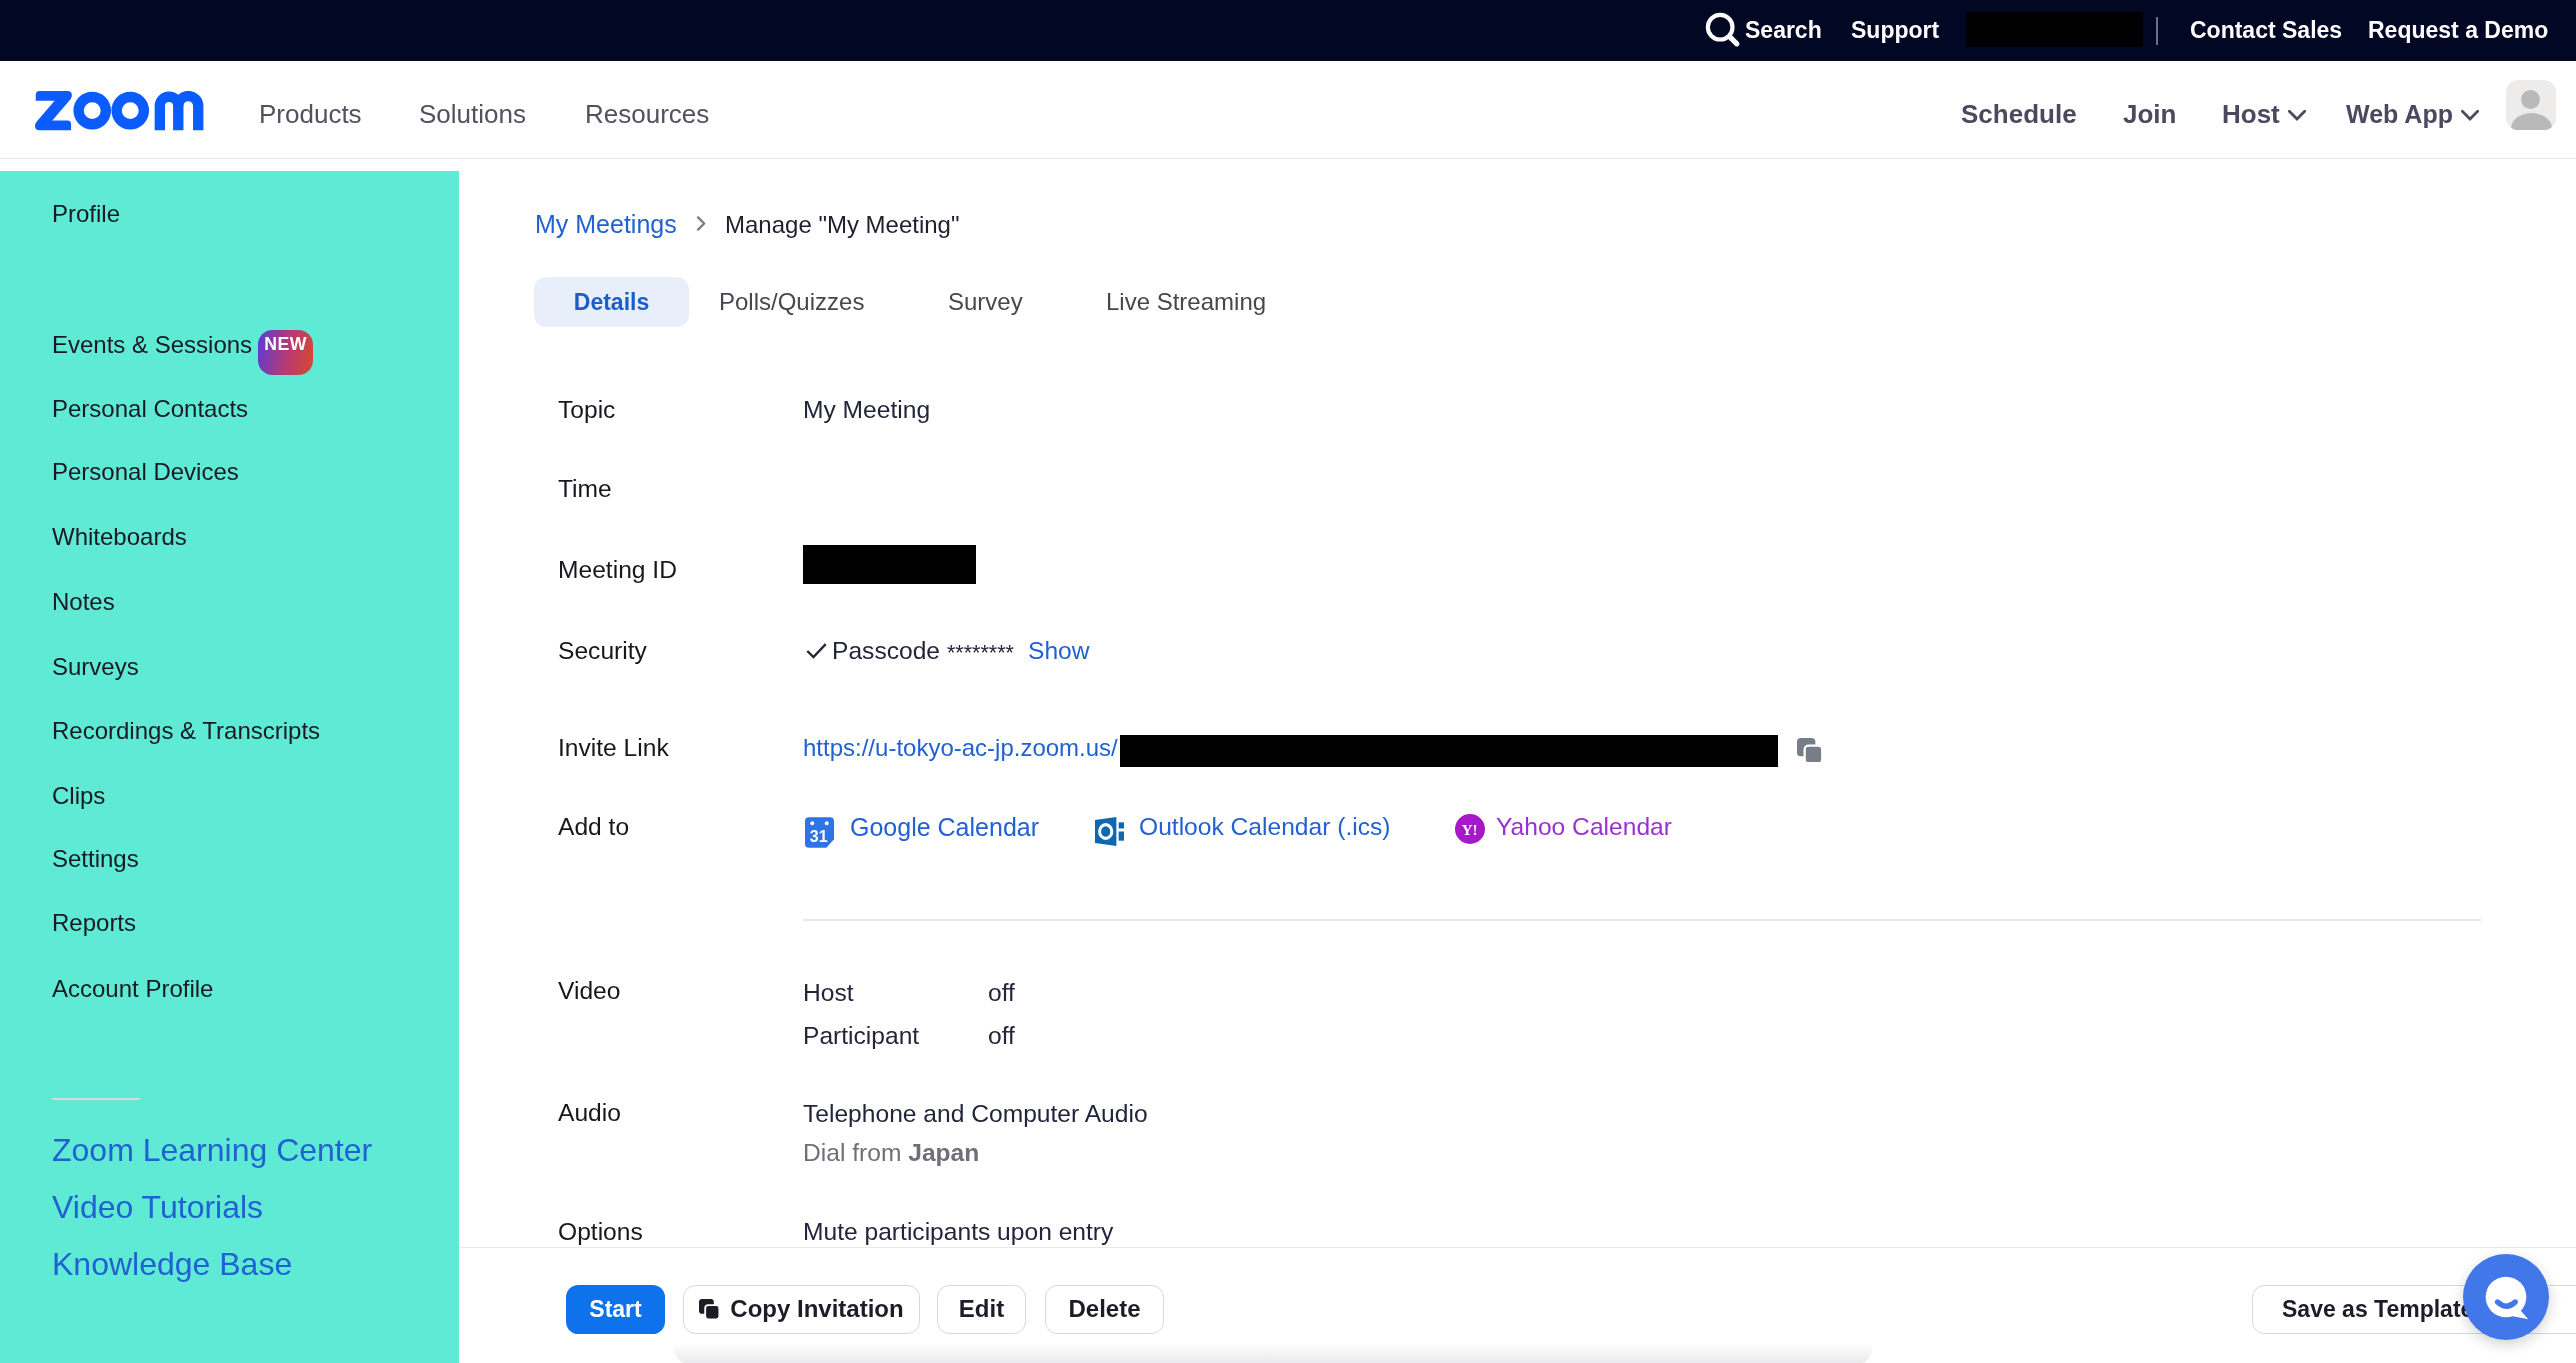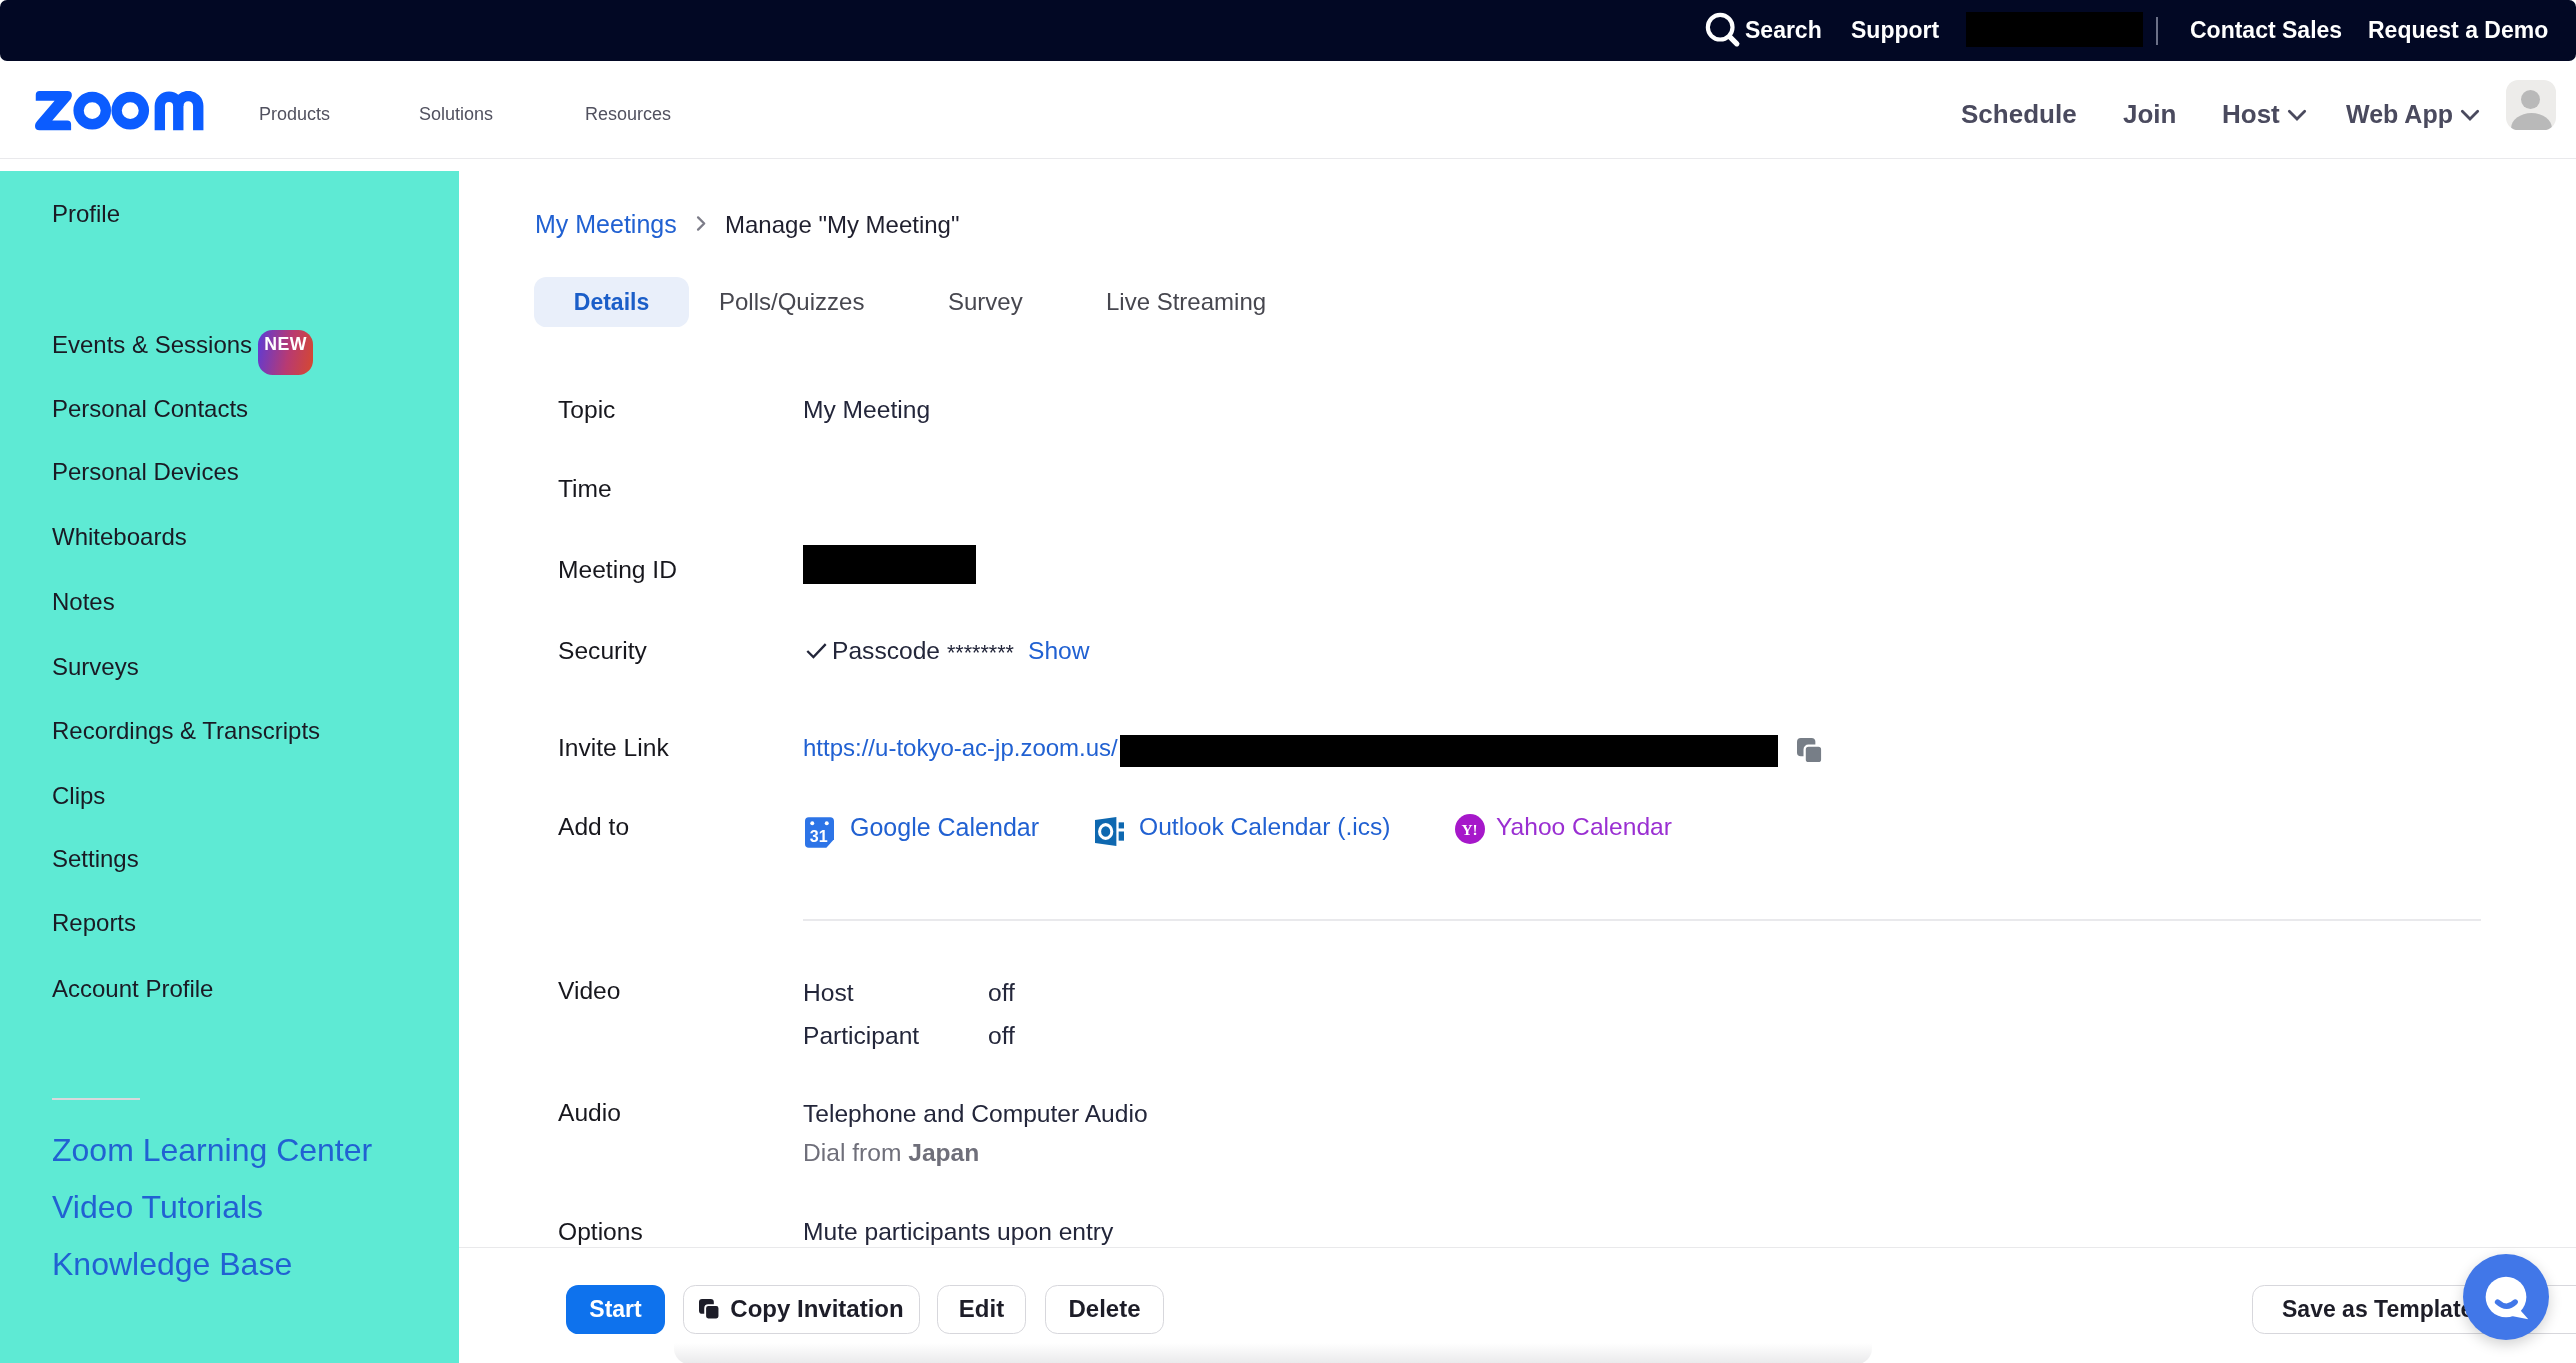--- a/index.html
+++ b/index.html
@@ -1,28 +1,28 @@
 <!DOCTYPE html>
 <html style="font-size:12.3px"><head>
 <meta charset="utf-8">
 <style>
 * { margin:0; padding:0; box-sizing:border-box; }
 html,body { width:2576px; height:1364px; overflow:hidden; }
 body { font-family:"Liberation Sans", sans-serif; background:#fff; position:relative; }
 .abs { position:absolute; }
 
 
-#topbar { position:absolute; left:0; top:0; width:2576px; height:61px; background:#020824;border-radius:7px; }
+#topbar { position:absolute; left:0; top:0; width:2576px; height:61px; background:#020824; }
 #topbar .item { position:absolute; color:#fff; font-size:23px; font-weight:700; line-height:61px; top:0; height:61px; }
 #redact1 { position:absolute; left:1966px; top:12.3px; width:177px; height:35px; background:#000; }
 #tbsep { position:absolute; left:2156px; top:17px; width:1.5px; height:28px; background:#6b7087; }
 
 
 #navbar { position:absolute; left:0; top:61px; width:2576px; height:98px; background:#fff; border-bottom:1.5px solid #e9e9ec; }
-.navitem { position:absolute; top:5.4px; height:97px; line-height:97px; font-size:18px; color:#51515f; font-weight:500; }
+.navitem { position:absolute; top:5.4px; height:97px; line-height:97px; font-size:26px; color:#51515f; font-weight:500; }
 .navbold { position:absolute; top:5.4px; height:97px; line-height:97px; font-size:26px; color:#4a4a5e; font-weight:700; }
 .chev { position:absolute; top:48px; width:20px; height:12.3px; }
 #avatar { position:absolute; left:2506px; top:19px; width:50px; height:50px; background:#edecea; border-radius:12.3px; overflow:hidden; }
 #avatar .head { position:absolute; left:15.4px; top:10px; width:19px; height:19px; border-radius:50%; background:#b9b9b9; }
 #avatar .body { position:absolute; left:4.6px; top:33px; width:41px; height:31px; border-radius:50% 50% 0 0; background:#b9b9b9; }
 
 
 #sidebar { position:absolute; left:0; top:171px; width:459px; height:1205px; background:#5eead4; }
 .sitem { position:absolute; left:52px; font-size:24px; color:#1a1a24; height:34px; line-height:34px; white-space:nowrap; }
 #selbar { position:absolute; left:0; top:78px; width:452px; height:61px; background:#0e72ed; }

